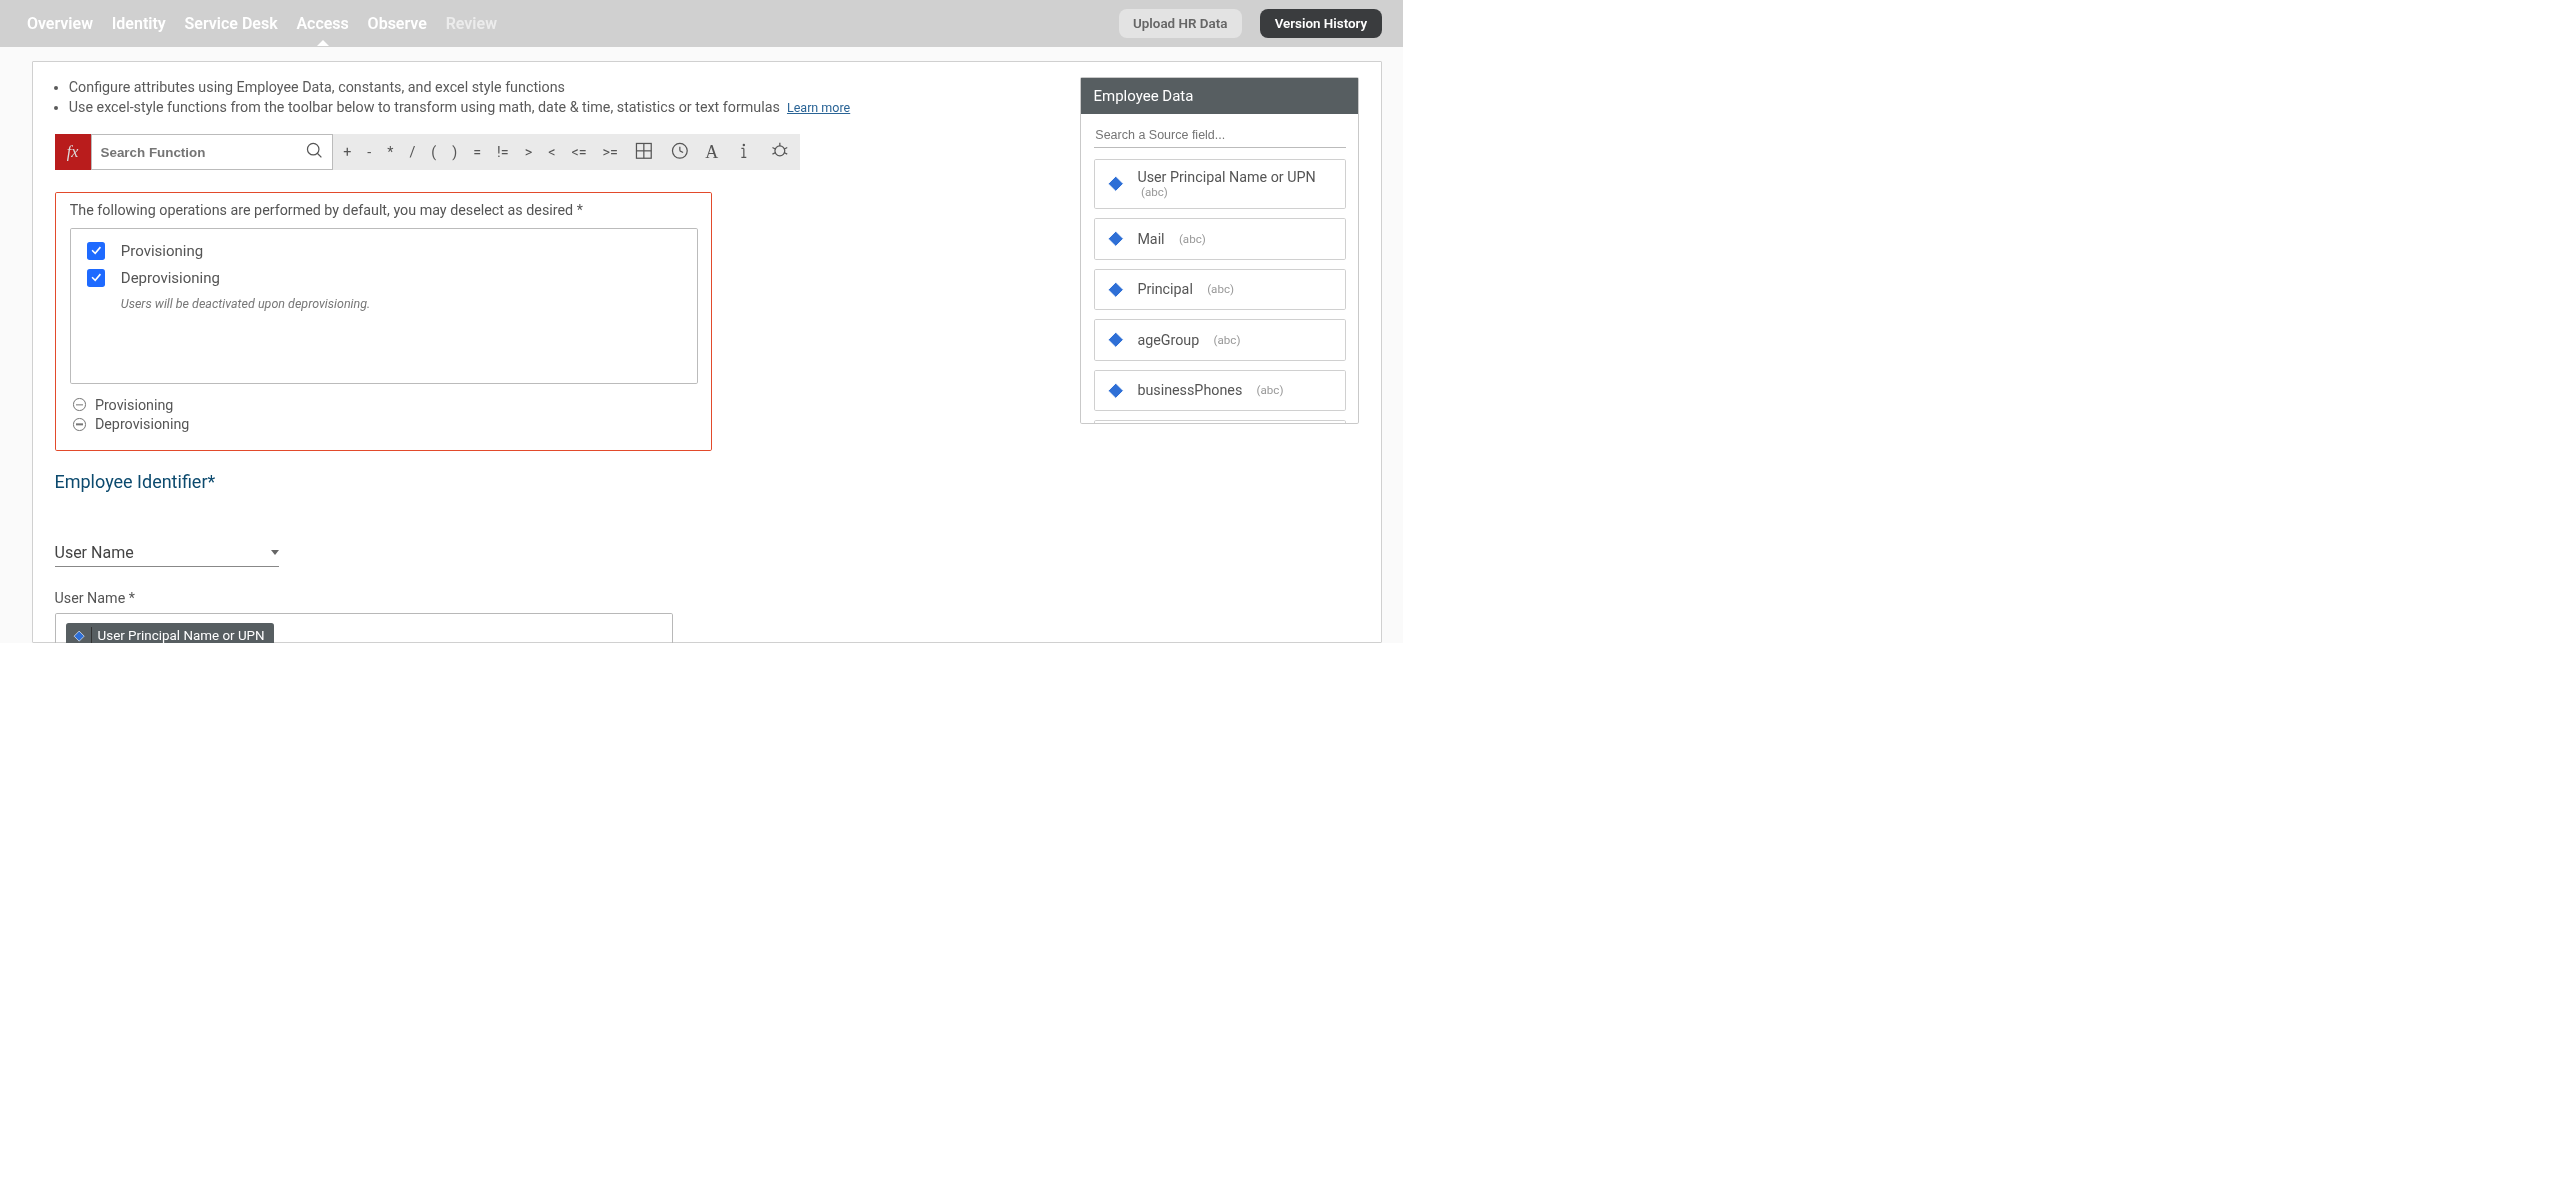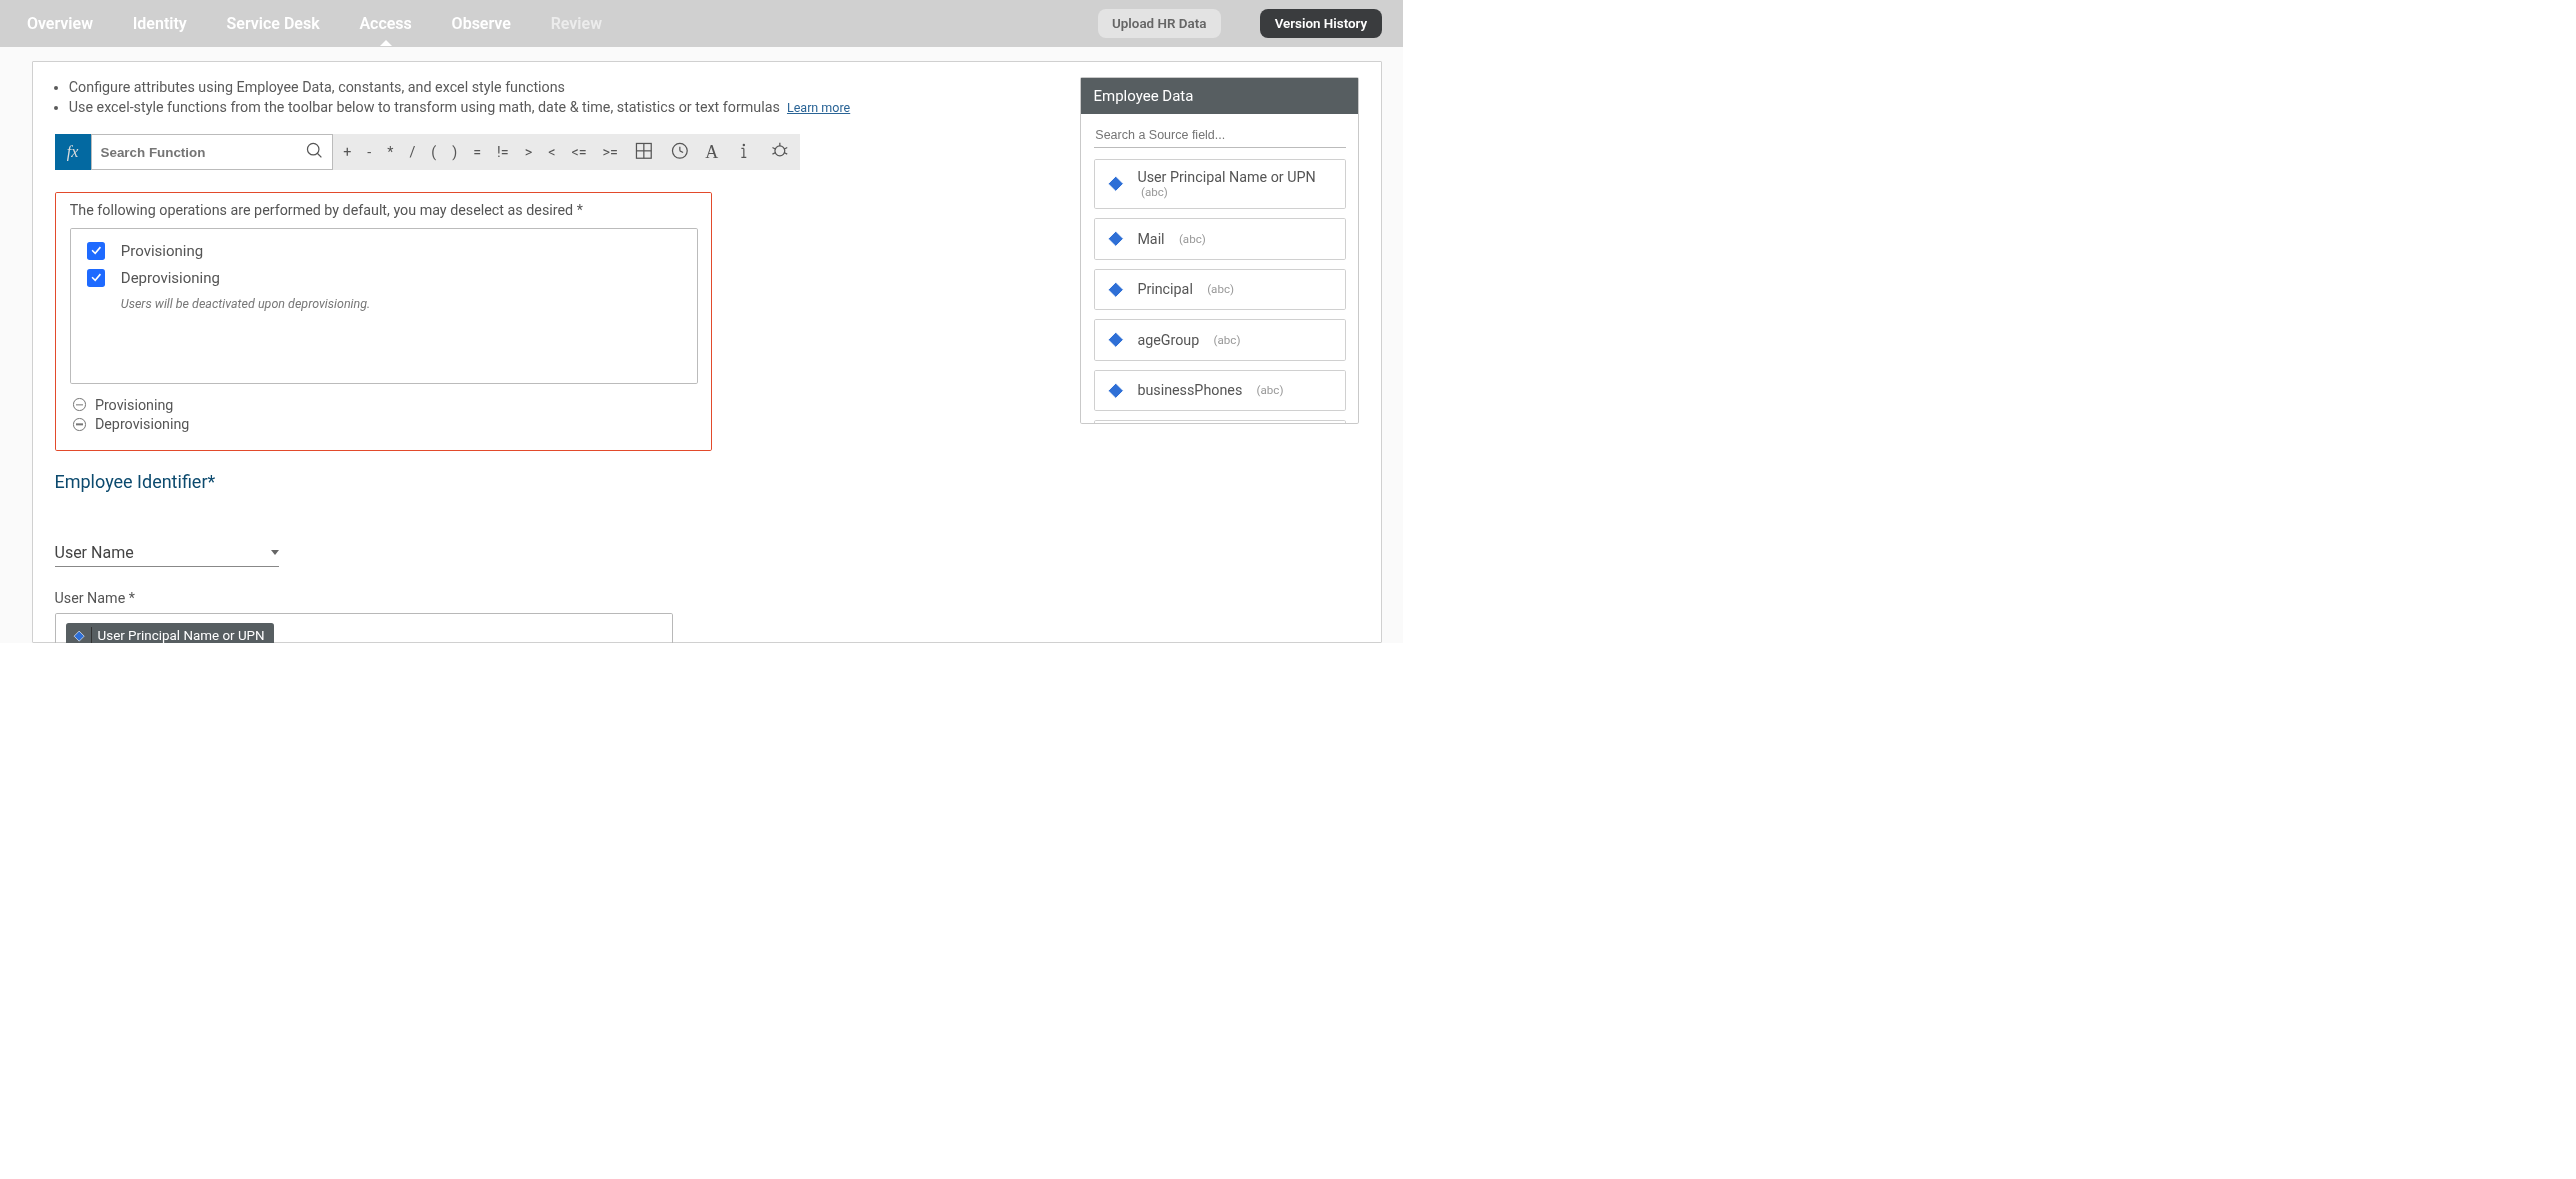--- a/index.html
+++ b/index.html
@@ -1,20 +1,20 @@
 <!DOCTYPE html>
 <html style="font-size:14.3px"><head>
 <meta charset="utf-8">
 <style>
   * { box-sizing: border-box; margin: 0; padding: 0; }
   html, body { width: 100%; height: 100%; font-family: -apple-system, BlinkMacSystemFont, "Segoe UI", Roboto, Helvetica, Arial, sans-serif; background: #fff; color: #444; }
   body { display: flex; flex-direction: column; height: 643px; width: 1403px; overflow: hidden; }
 
   
-  .topnav { height: 47px; background: #d0d0d0; display: flex; align-items: center; padding: 0 21.5px; gap: 29px; }
+  .topnav { height: 47px; background: #d0d0d0; display: flex; align-items: center; padding: 0 21.5px; gap: 8px; }
   .topnav .tab { color: #fff; font-weight: 600; font-size: 16px; cursor: pointer; padding: 12.5px 5.4px; position: relative; }
   .topnav .tab.active { color: #fff; }
   .topnav .tab.active::after { content:''; position:absolute; bottom:-0.9px; left:50%; transform:translateX(-50%); width:0; height:0; border-left:6.3px solid transparent; border-right:6.3px solid transparent; border-bottom:6.3px solid #fff; }
   .topnav .tab.dim { color: rgba(255,255,255,0.6); }
   .topnav .spacer { flex:1; }
   .topnav .btn { border-radius: 8px; padding: 7.2px 14.3px; font-weight:600; font-size:13.4px; cursor:pointer; }
   .topnav .btn.light { background:#e3e3e3; color:#666; }
   .topnav .btn.dark { background:#3a3c3e; color:#fff; margin-left:10.7px; }
 
   .body-row { flex:1; display:flex; min-height:0; }
@@ -34,21 +34,21 @@
   .main { flex:1; min-width:0; background:#fafafa; padding:14.3px 21.5px 0 32px; overflow:hidden; }
   .panel { background:#fff; border:0.9px solid #d0d0d0; border-radius:1px; padding:14.3px 21.5px; height:100%; display:flex; gap:21.5px; }
   .left-col { flex:1; min-width:0; }
   .right-col { width:279px; }
 
   .intro ul { list-style: disc; padding-left:14.3px; font-size:14.3px; color:#5a5a5a; line-height:1.45; }
   .intro a { color:#2a6496; font-size:12.5px; margin-left:3.6px; }
 
   
   .formula-bar { margin-top:16px; display:flex; align-items:stretch; height:36px; }
-  .fx { width:36px; background:#0369a1; color:#ddd; display:flex; align-items:center; justify-content:center; font-style:italic; font-family:serif; font-size:16px; }
+  .fx { width:36px; background:#b91c1c; color:#ddd; display:flex; align-items:center; justify-content:center; font-style:italic; font-family:serif; font-size:16px; }
   .fn-search { position:relative; width:242px; border:0.9px solid #bbb; display:flex; align-items:center; }
   .fn-search input { border:none; outline:none; flex:1; padding:0 9px; font-size:13.4px;font-weight:bold; }
   .fn-search .mag { margin-right:7.2px; color:#555; }
   .ops { display:flex; align-items:center; background:#eaeaea; padding:0 10.7px; gap:16px; font-size:14.3px; color:#555; }
   .ops span, .ops svg { cursor:pointer; }
   .ops .big { font-size:18px; }
 
   svg.icon { width:19.7px; height:19.7px; stroke:#555; fill:none; stroke-width:1.5; }
 
   

